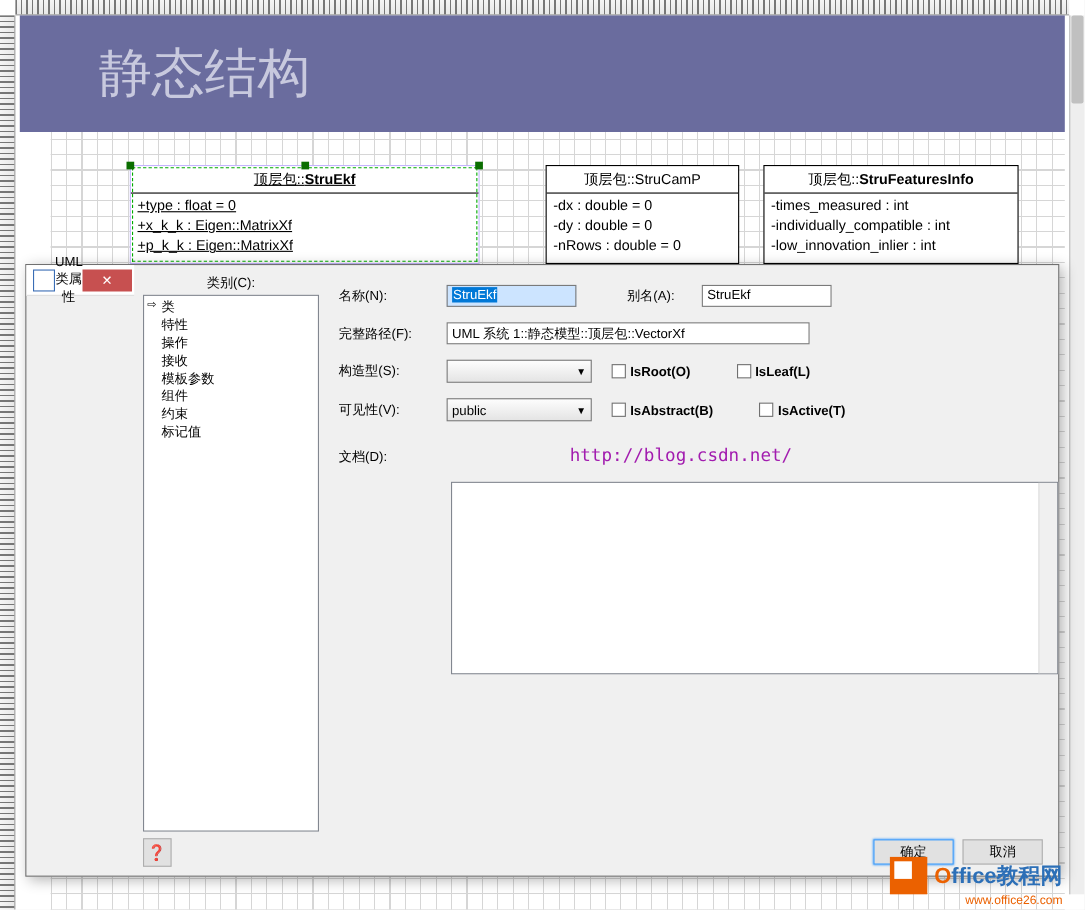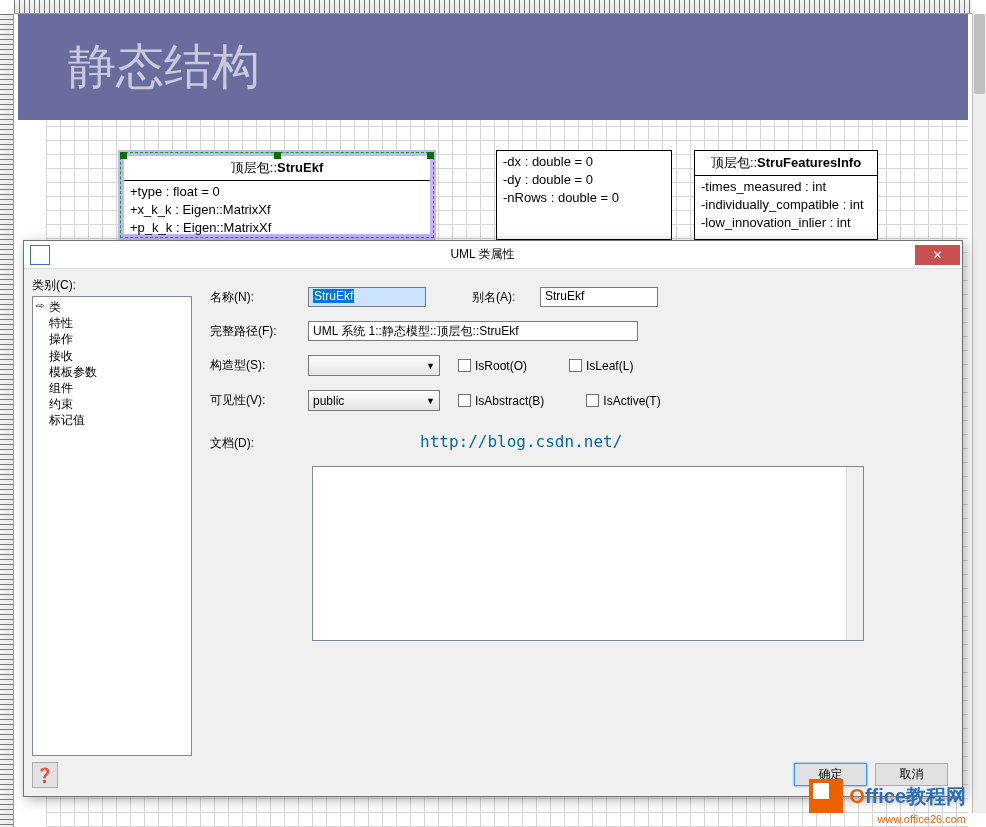--- a/index.html
+++ b/index.html
@@ -6,59 +6,59 @@
 body { width: 986px; height: 827px; background: #fff; position: relative; overflow: hidden; }
 
 .ruler-h { position: absolute; top: 0; left: 14px; right: 14px; height: 14px; background: linear-gradient(#f5f5f5,#e8e8e8); border-bottom: 1px solid #999; font-size: 8px; color: #333; }
 .ruler-v { position: absolute; top: 14px; left: 0; width: 14px; bottom: 0; background: linear-gradient(90deg,#f5f5f5,#e8e8e8); border-right: 1px solid #999; }
 .ruler-h::before, .ruler-v::before { content: ""; position: absolute; inset:0; background-image: repeating-linear-gradient(90deg,#777 0,#777 1px,transparent 1px,transparent 5px); }
 .ruler-v::before { background-image: repeating-linear-gradient(180deg,#777 0,#777 1px,transparent 1px,transparent 5px); }
 .scroll-right { position:absolute; top:14px; right:0; width:14px; bottom:14px; background:#eee; border-left:1px solid #bbb;}
 .scroll-thumb { position:absolute; top:0; left:1px; right:1px; height:80px; background:#c0c0c0; border-radius:2px;}
 
 .canvas { position: absolute; top: 14px; left: 14px; right: 14px; bottom: 0; }
-.bg-band { position: absolute; top: 0; left: 4px; right: 4px; height: 106px; background: #6a6c9e; display:flex; align-items:center; padding-left:50px;}
+.bg-band { position: absolute; top: 0; left: 4px; right: 4px; height: 106px; background: #6a6c9e; display:flex; align-items:center; padding-left:72px;}
 .bg-title { font-size: 48px; color: #c8c9de; font-family: "SimSun", serif; }
 .grid-area { position:absolute; top:106px; left:32px; right:4px; bottom:0; background:#fff;
   background-image: repeating-linear-gradient(0deg,#d6d6d6 0,#d6d6d6 1px,transparent 1px,transparent 14px),
                     repeating-linear-gradient(90deg,#d6d6d6 0,#d6d6d6 1px,transparent 1px,transparent 14px); }
 
 .uml-box { position:absolute; border:1px solid #000; background:#fff; font-size:13px; font-family:"Times New Roman",serif; }
-.uml-box.selected { outline:1px dashed #0a0; outline-offset:-3px; border:6px solid #c4b5fd; }
+.uml-box.selected { outline:1px dashed #0a0; outline-offset:-3px; border:1px solid #c4b5fd;text-decoration:underline; }
 .handle { position:absolute; width:7px; height:7px; background:#0a6e00; }
 .uml-title { text-align:center; padding:3px 6px; border-bottom:1px solid #000; }
 .uml-attrs { padding:2px 6px; line-height:1.4; white-space:nowrap; overflow:hidden; }
 
-.dialog { position:absolute; top:240px; left:23px; width:940px; height:557px; background:#f0f0f0; border:1px solid #707070; box-shadow:3px 3px 12px rgba(0,0,0,.3); display:flex; flex-direction:column; }
+.dialog { position:absolute; top:240px; left:23px; width:940px; height:557px; background:#f0f0f0; border:1px solid #707070; box-shadow:3px 3px 12px rgba(0,0,0,.3); display:flex; flex-direction:row; }
 .titlebar { height:28px; background:#fff; border-bottom:1px solid #ddd; display:flex; align-items:center; position:relative; font-size:12px; }
 .titlebar-icon { width:20px; height:20px; margin-left:6px; border:1px solid #3a6db5; display:inline-block; background:#fff; }
 .titlebar-text { flex:1; text-align:center; }
 .titlebar-close { width:45px; height:20px; background:#c75050; color:#fff; display:flex; align-items:center; justify-content:center; margin-right:2px; font-size:12px; }
 .dlg-body { flex:1; display:flex; padding:8px; gap:8px; position:relative; }
 .left-col { width:160px; display:flex; flex-direction:column; }
-.cat-label { font-size:12px; margin-bottom:2px; }
+.cat-label { font-size:12px; margin-bottom:2px;text-align:center; }
 .cat-list { flex:1; background:#fff; border:1px solid #828790; font-size:12px; padding:2px; line-height:1.35; }
 .cat-list div { padding:0 2px 0 14px; position:relative; }
 .cat-list .arrow::before { content:"⇨"; position:absolute; left:1px; font-size:10px; }
 .help-btn { width:26px; height:26px; border:1px solid #adadad; background:#e1e1e1; margin-top:6px; display:flex; align-items:center; justify-content:center; font-size:14px; }
 
 .right-col { flex:1; position:relative; font-size:12px; padding:10px 20px 0 10px; }
 .form-row { display:flex; align-items:center; margin-bottom:14px; gap:8px; }
 .form-label { width:90px; }
 .text-input { height:20px; border:1px solid #7a7a7a; background:#fff; padding:1px 4px; font-size:12px; }
 .name-input { width:118px; background:#cce4ff; color:#000; }
 .name-input .sel { background:#0078d7; color:#fff; padding:0 1px; }
 .alias-input { width:118px; }
 .path-input { width:330px; }
 .select-box { width:132px; height:21px; border:1px solid #7a7a7a; background:linear-gradient(#fdfdfd,#e4e4e4); display:flex; align-items:center; justify-content:space-between; padding:0 4px; font-size:12px;}
 .select-box .arrow-dn { font-size:9px; }
 .chk-group { display:flex; gap:42px; margin-left:10px; }
-.chk { display:flex; align-items:center; gap:4px; }
+.chk { display:flex; align-items:center; gap:4px;font-weight:bold; }
 .chk-box { width:13px; height:13px; border:1px solid #707070; background:#fff; }
-.watermark { position:absolute; top:155px; left:220px; color:#0369a1; font-size:16px; font-family:monospace; pointer-events:none; }
+.watermark { position:absolute; top:155px; left:220px; color:#a21caf; font-size:16px; font-family:monospace; pointer-events:none; }
 .doc-area { width:552px; height:175px; border:1px solid #828790; background:#fff; margin-left:102px; position:relative; }
 .doc-scroll { position:absolute; right:0; top:0; width:17px; height:100%; background:#f0f0f0; border-left:1px solid #ddd; }
 .btn-row { position:absolute; right:14px; bottom:10px; display:flex; gap:8px;margin-left:28px; }
 .dlg-btn { width:73px; height:23px; border:1px solid #adadad; background:#e1e1e1; font-size:12px; display:flex; align-items:center; justify-content:center; }
 .dlg-btn.primary { border:1px solid #3399ff; box-shadow:0 0 2px #3399ff; }
 
 .office-logo { position:absolute; right:20px; bottom:14px; display:flex; align-items:center; gap:6px; font-weight:bold;text-align:center; }
 .logo-sq { width:34px; height:34px; background:#eb6100; position:relative; }
 .logo-sq::before { content:""; position:absolute; width:16px; height:16px; background:#fff; top:4px; left:4px; }
 .logo-text { font-size:20px; color:#2c6fb7; }
@@ -86,28 +86,29 @@
     <div class="handle" style="top:-4px;right:-4px"></div>
     <div class="uml-title"><span>顶层包::</span><b>StruEkf</b></div>
     <div class="uml-attrs">
       <div>+type : float = 0</div>
         <div>+x_k_k : Eigen::MatrixXf</div>
         <div>+p_k_k : Eigen::MatrixXf</div>
     </div>
   </div>
 
   <div class="uml-box" style="top:136px; left:482px; width:176px; height:90px;">
+    <div class="uml-title"><span>顶层包::</span><span>StruCamP</span></div>
     <div class="uml-attrs">
       <div>-dx : double = 0</div>
         <div>-dy : double = 0</div>
         <div>-nRows : double = 0</div>
     </div>
   </div>
 
-  <div class="uml-box" style="top:136px; left:680px; width:184px; height:90px;">
+  <div class="uml-box" style="top:136px; left:680px; width:232px; height:90px;">
     <div class="uml-title"><span>顶层包::</span><b>StruFeaturesInfo</b></div>
     <div class="uml-attrs">
       <div>-times_measured  : int</div>
         <div>-individually_compatible : int</div>
         <div>-low_innovation_inlier : int</div>
     </div>
   </div>
 </div>
 
 <div class="dialog">
@@ -137,21 +138,21 @@
     <div class="right-col">
       <div class="form-row">
         <span class="form-label">名称(N):</span>
         <span class="text-input name-input"><span class="sel">StruEkf</span></span>
         <span style="width:30px"></span>
         <span class="form-label" style="width:60px">别名(A):</span>
         <span class="text-input alias-input">StruEkf</span>
       </div>
       <div class="form-row">
         <span class="form-label">完整路径(F):</span>
-        <span class="text-input path-input">UML 系统 1::静态模型::顶层包::StruEkf</span>
+        <span class="text-input path-input">UML 系统 1::静态模型::顶层包::VectorXf</span>
       </div>
       <div class="form-row">
         <span class="form-label">构造型(S):</span>
         <span class="select-box">
             <span></span>
             <span class="arrow-dn">▼</span>
           </span>
         <div class="chk-group">
           <span class="chk">
               <span class="chk-box"></span>

